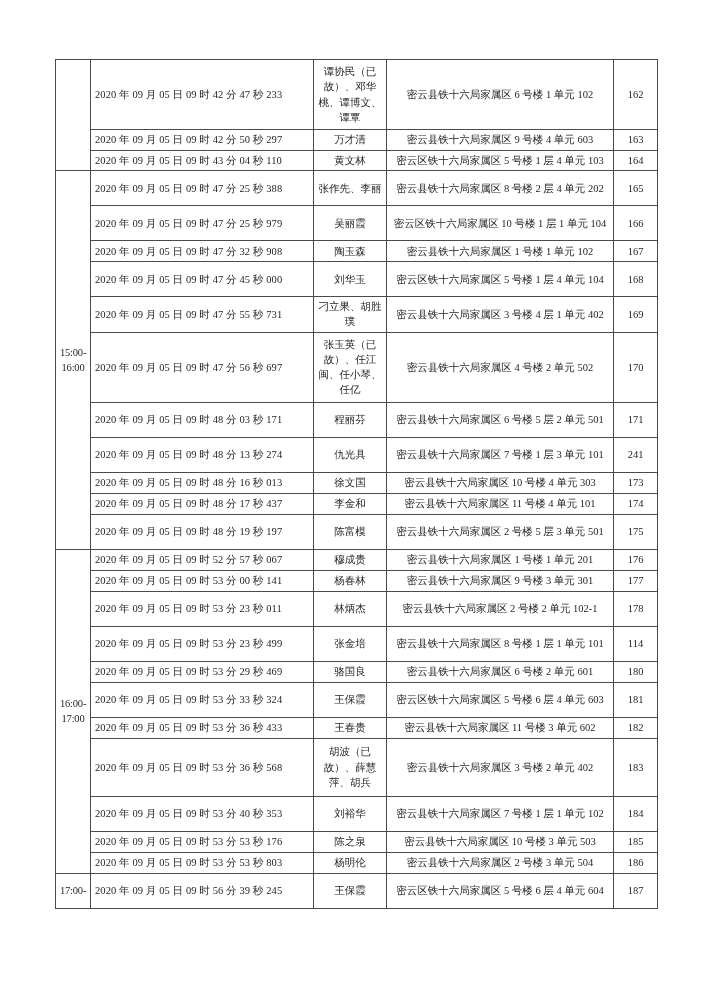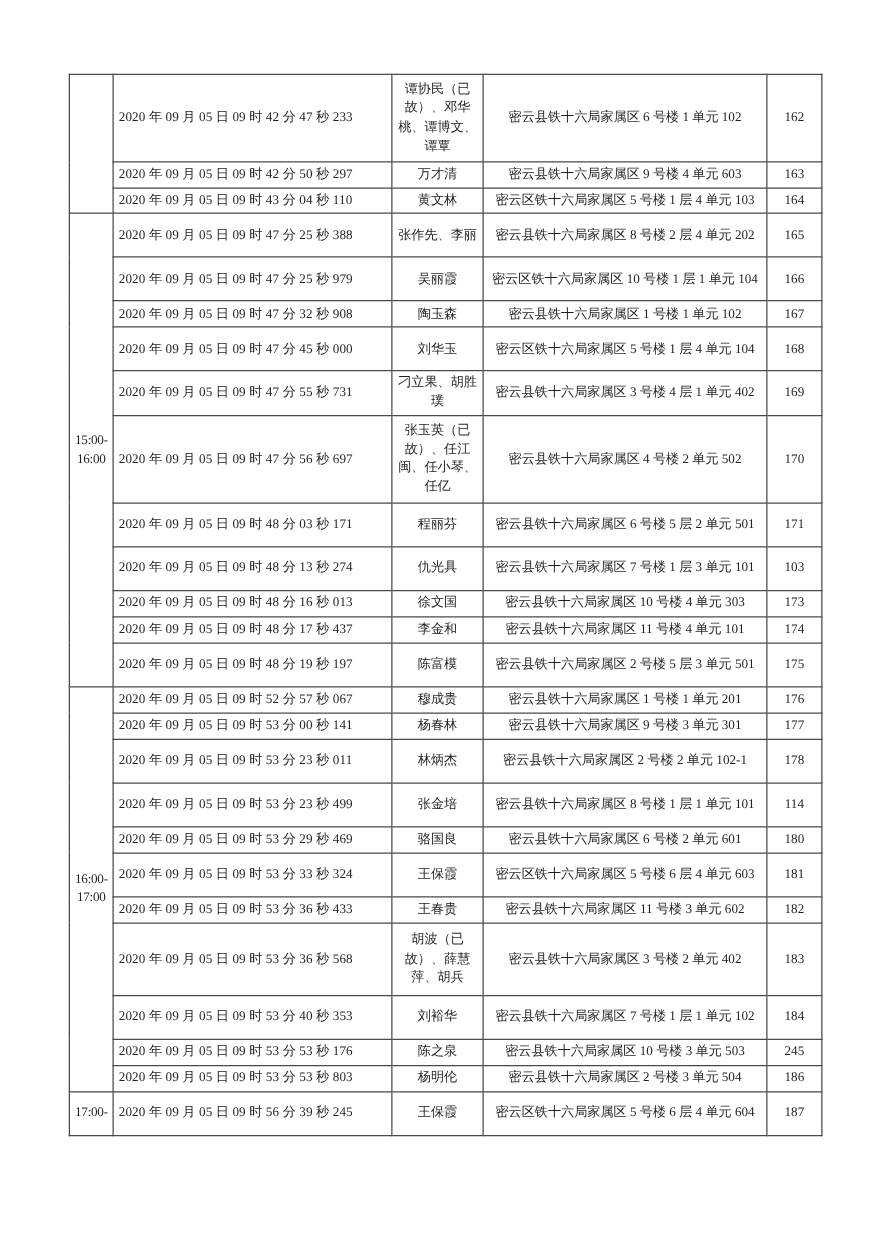--- a/index.html
+++ b/index.html
@@ -158,21 +158,21 @@
           <tr style="height: 35px;">
             <td class="datetime">2020 年 09 月 05 日 09 时 48 分 03 秒 171</td>
             <td class="names">程丽芬</td>
             <td class="address">密云县铁十六局家属区 6 号楼 5 层 2 单元 501</td>
             <td class="seq">171</td>
           </tr>
           <tr style="height: 35px;">
             <td class="datetime">2020 年 09 月 05 日 09 时 48 分 13 秒 274</td>
             <td class="names">仇光具</td>
             <td class="address">密云县铁十六局家属区 7 号楼 1 层 3 单元 101</td>
-            <td class="seq">103</td>
+            <td class="seq">241</td>
           </tr>
           <tr style="height: 21px;">
             <td class="datetime">2020 年 09 月 05 日 09 时 48 分 16 秒 013</td>
             <td class="names">徐文国</td>
             <td class="address">密云县铁十六局家属区 10 号楼 4 单元 303</td>
             <td class="seq">173</td>
           </tr>
           <tr style="height: 21px;">
             <td class="datetime">2020 年 09 月 05 日 09 时 48 分 17 秒 437</td>
             <td class="names">李金和</td>
@@ -240,21 +240,21 @@
           <tr style="height: 35px;">
             <td class="datetime">2020 年 09 月 05 日 09 时 53 分 40 秒 353</td>
             <td class="names">刘裕华</td>
             <td class="address">密云县铁十六局家属区 7 号楼 1 层 1 单元 102</td>
             <td class="seq">184</td>
           </tr>
           <tr style="height: 21px;">
             <td class="datetime">2020 年 09 月 05 日 09 时 53 分 53 秒 176</td>
             <td class="names">陈之泉</td>
             <td class="address">密云县铁十六局家属区 10 号楼 3 单元 503</td>
-            <td class="seq">245</td>
+            <td class="seq">185</td>
           </tr>
           <tr style="height: 21px;">
             <td class="datetime">2020 年 09 月 05 日 09 时 53 分 53 秒 803</td>
             <td class="names">杨明伦</td>
             <td class="address">密云县铁十六局家属区 2 号楼 3 单元 504</td>
             <td class="seq">186</td>
           </tr>
           <tr style="height: 35px;">
             <td class="period" rowspan="1">
               <div>17:00-</div>

